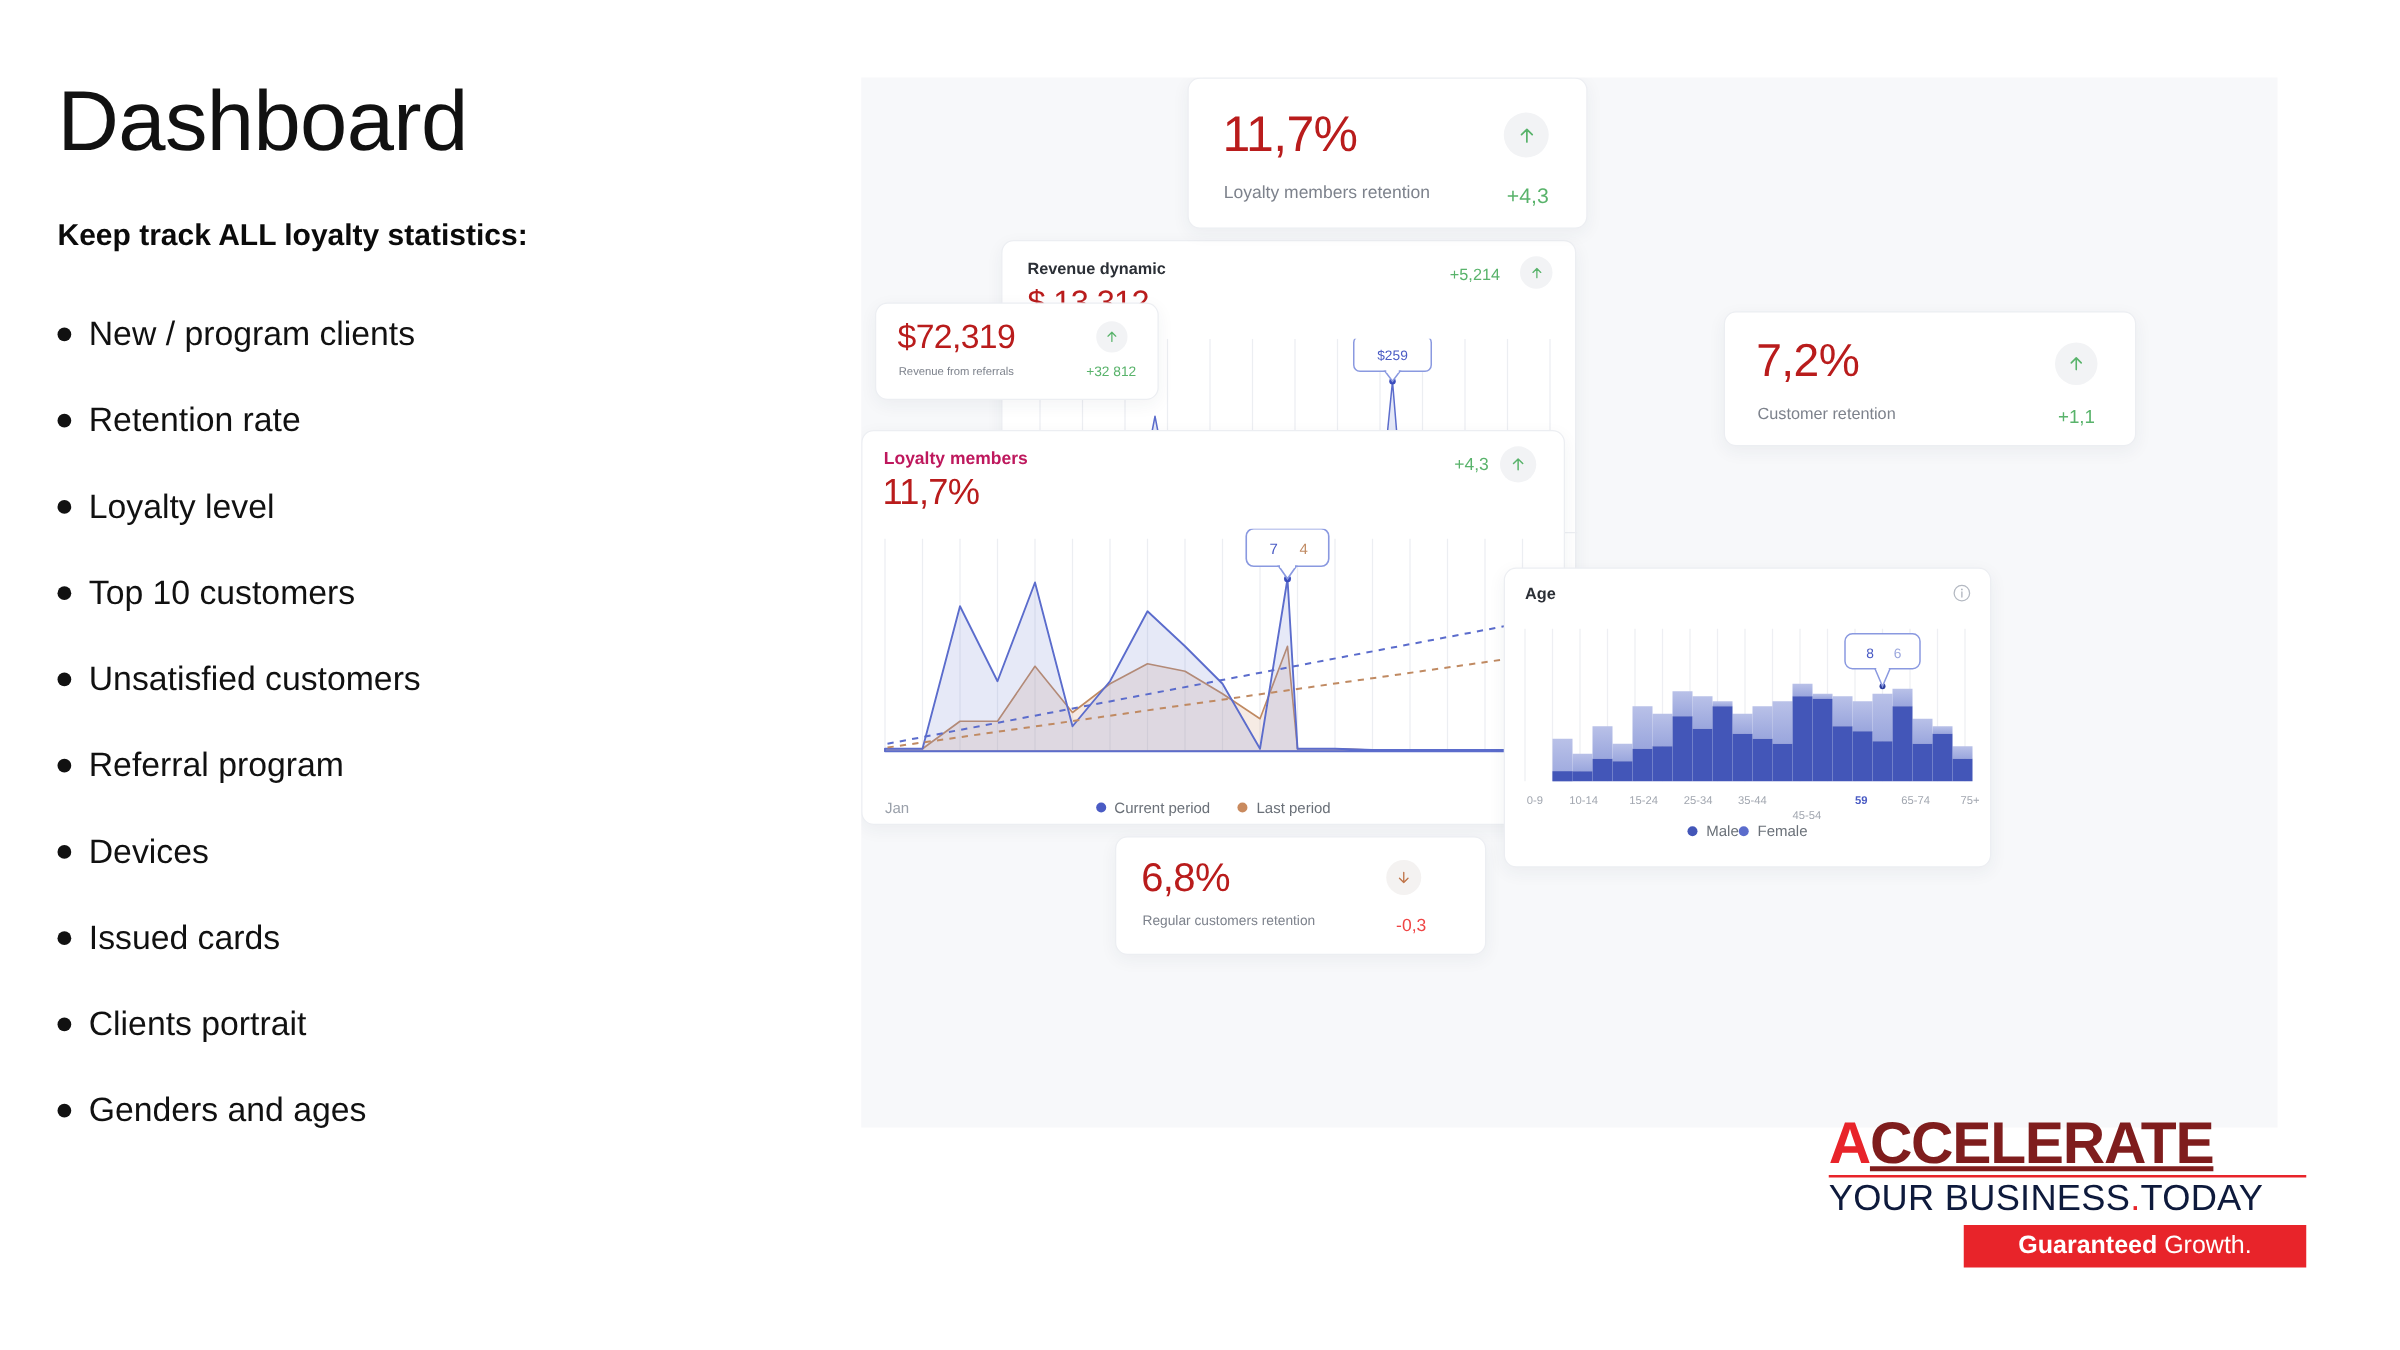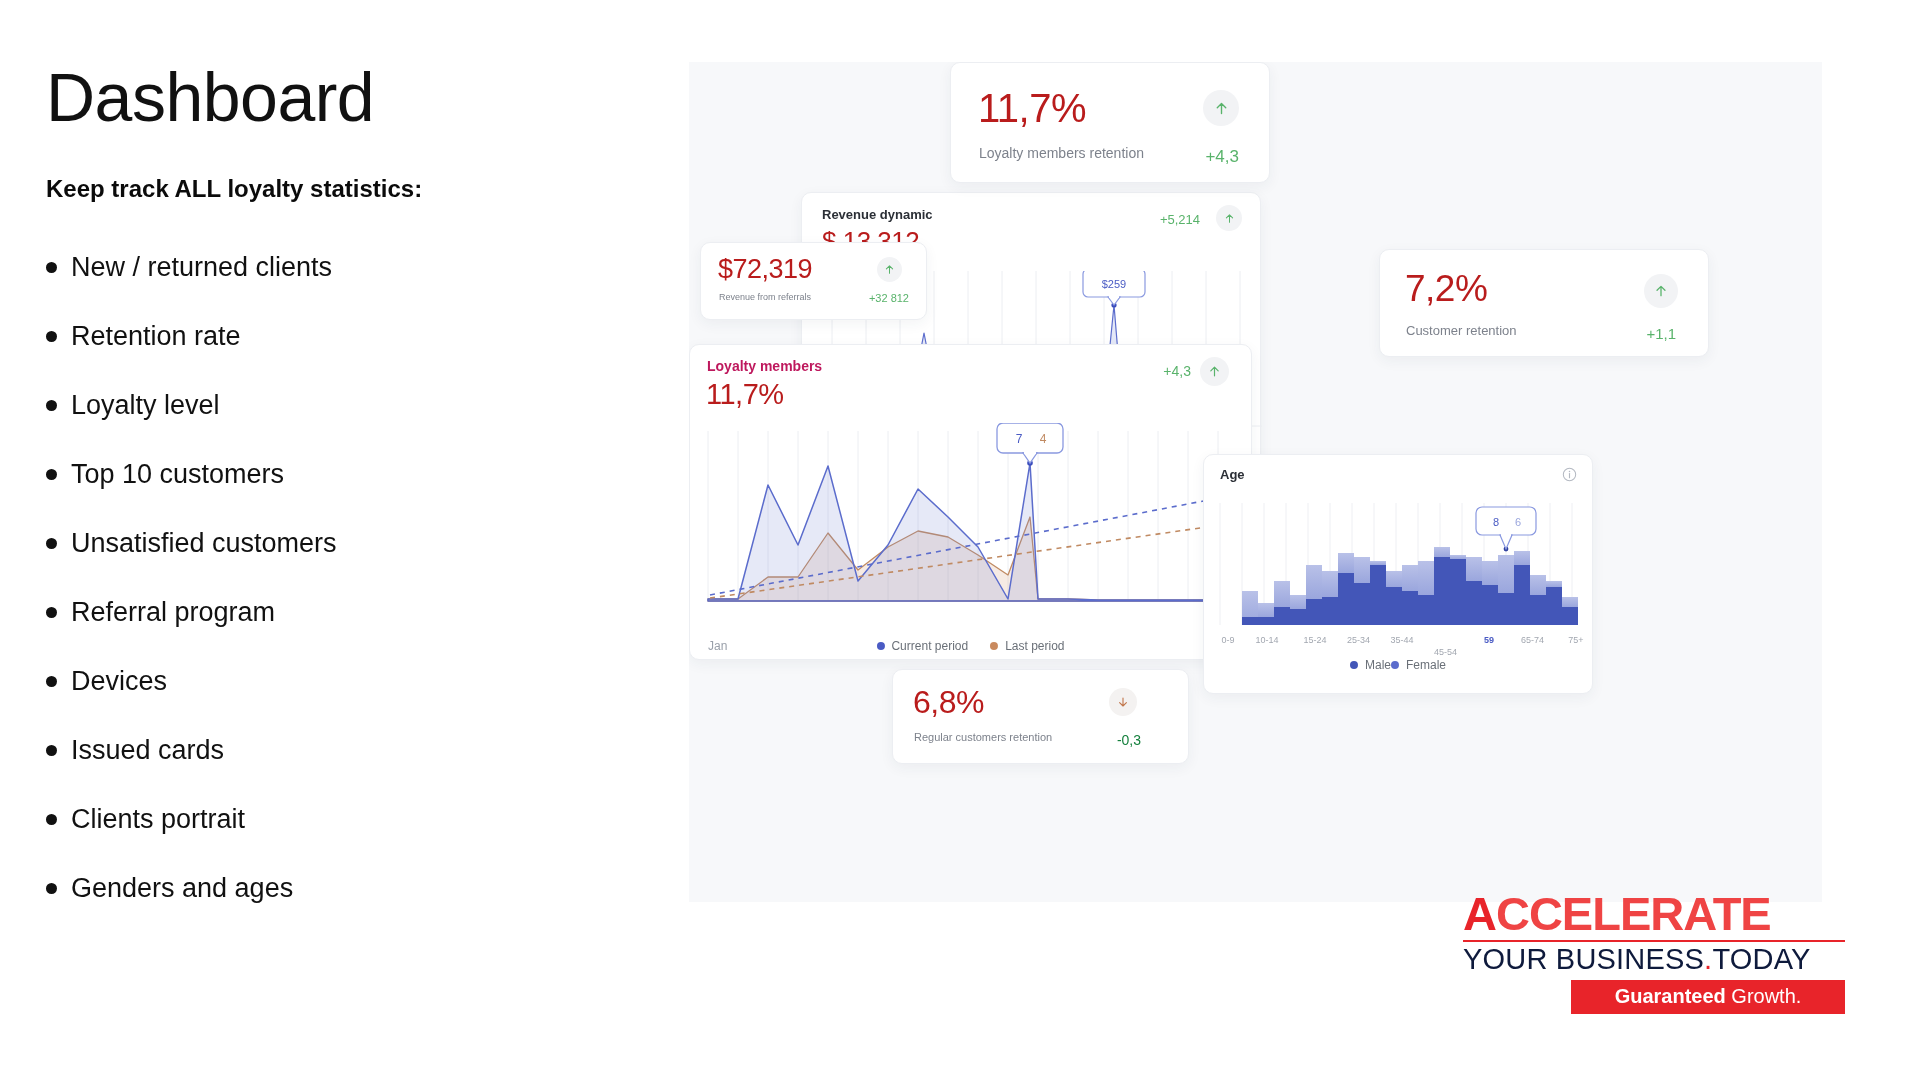--- a/index.html
+++ b/index.html
@@ -181,36 +181,36 @@
   #card-age .age-tick.hl { color:#4a5bc4; font-weight:700; }
   #card-age .age-legend { position:absolute; left:50%; transform:translateX(-50%); top:203px; display:flex; }
 
   
   #card-regular {
     left: 203px; top: 607px; width: 297px; height: 95px; text-align: center;
   }
   #card-regular .kpi-value { position:absolute; left:20px; top:14px; font-size:32px; }
   #card-regular .kpi-label { position:absolute; left:21px; top:61px; font-size:11px; }
   #card-regular .arrow-badge { position:absolute; right:51px; top:18px; width:28px; height:28px; background:#f4f2f1; }
-  #card-regular .kpi-delta { position:absolute; right:47px; top:62px; font-size:14px; color:#15803d; }
+  #card-regular .kpi-delta { position:absolute; right:47px; top:62px; font-size:14px; color:#ef4444; }
 
   
   .logo {
     position: absolute;
     left: 1463px;
     top: 890px;
     width: 382px;
   }
   .logo-main {
     display:flex; align-items:baseline;
     font-size: 47px; font-weight: 700; letter-spacing: -1px;
     line-height: 1;
   }
   .logo-a { color: #e8242a; }
-  .logo-rest { color: #ef4444; }
+  .logo-rest { color: #7f1d1d; text-decoration: underline; }
   .logo-rule { height: 2px; background: #e8242a; margin: 3px 0 2px; }
   .logo-sub {
     font-size: 29px; font-weight: 400; color: #0e1a3c;
     letter-spacing: 0.2px; line-height: 1.1; white-space: nowrap;
   }
   .logo-sub .dot { color: #e8242a; }
   .logo-band {
     margin-top: 4px; margin-left: 108px;
     background: #e8242a; color: #ffffff;
     font-size: 20px; padding: 5px 16px 6px;
@@ -223,21 +223,21 @@
 <body>
 
 <div id="slide">
 
   <div class="left-col">
     <h1 class="page-title">Dashboard</h1>
     <div class="subhead">Keep track ALL loyalty statistics:</div>
     <ul class="bullets" id="bullet-list">
         <li class="bullet-item">
           <span class="bullet-dot"></span>
-          <span>New / returned clients</span>
+          <span>New / program clients</span>
         </li>
         <li class="bullet-item">
           <span class="bullet-dot"></span>
           <span>Retention rate</span>
         </li>
         <li class="bullet-item">
           <span class="bullet-dot"></span>
           <span>Loyalty level</span>
         </li>
         <li class="bullet-item">

